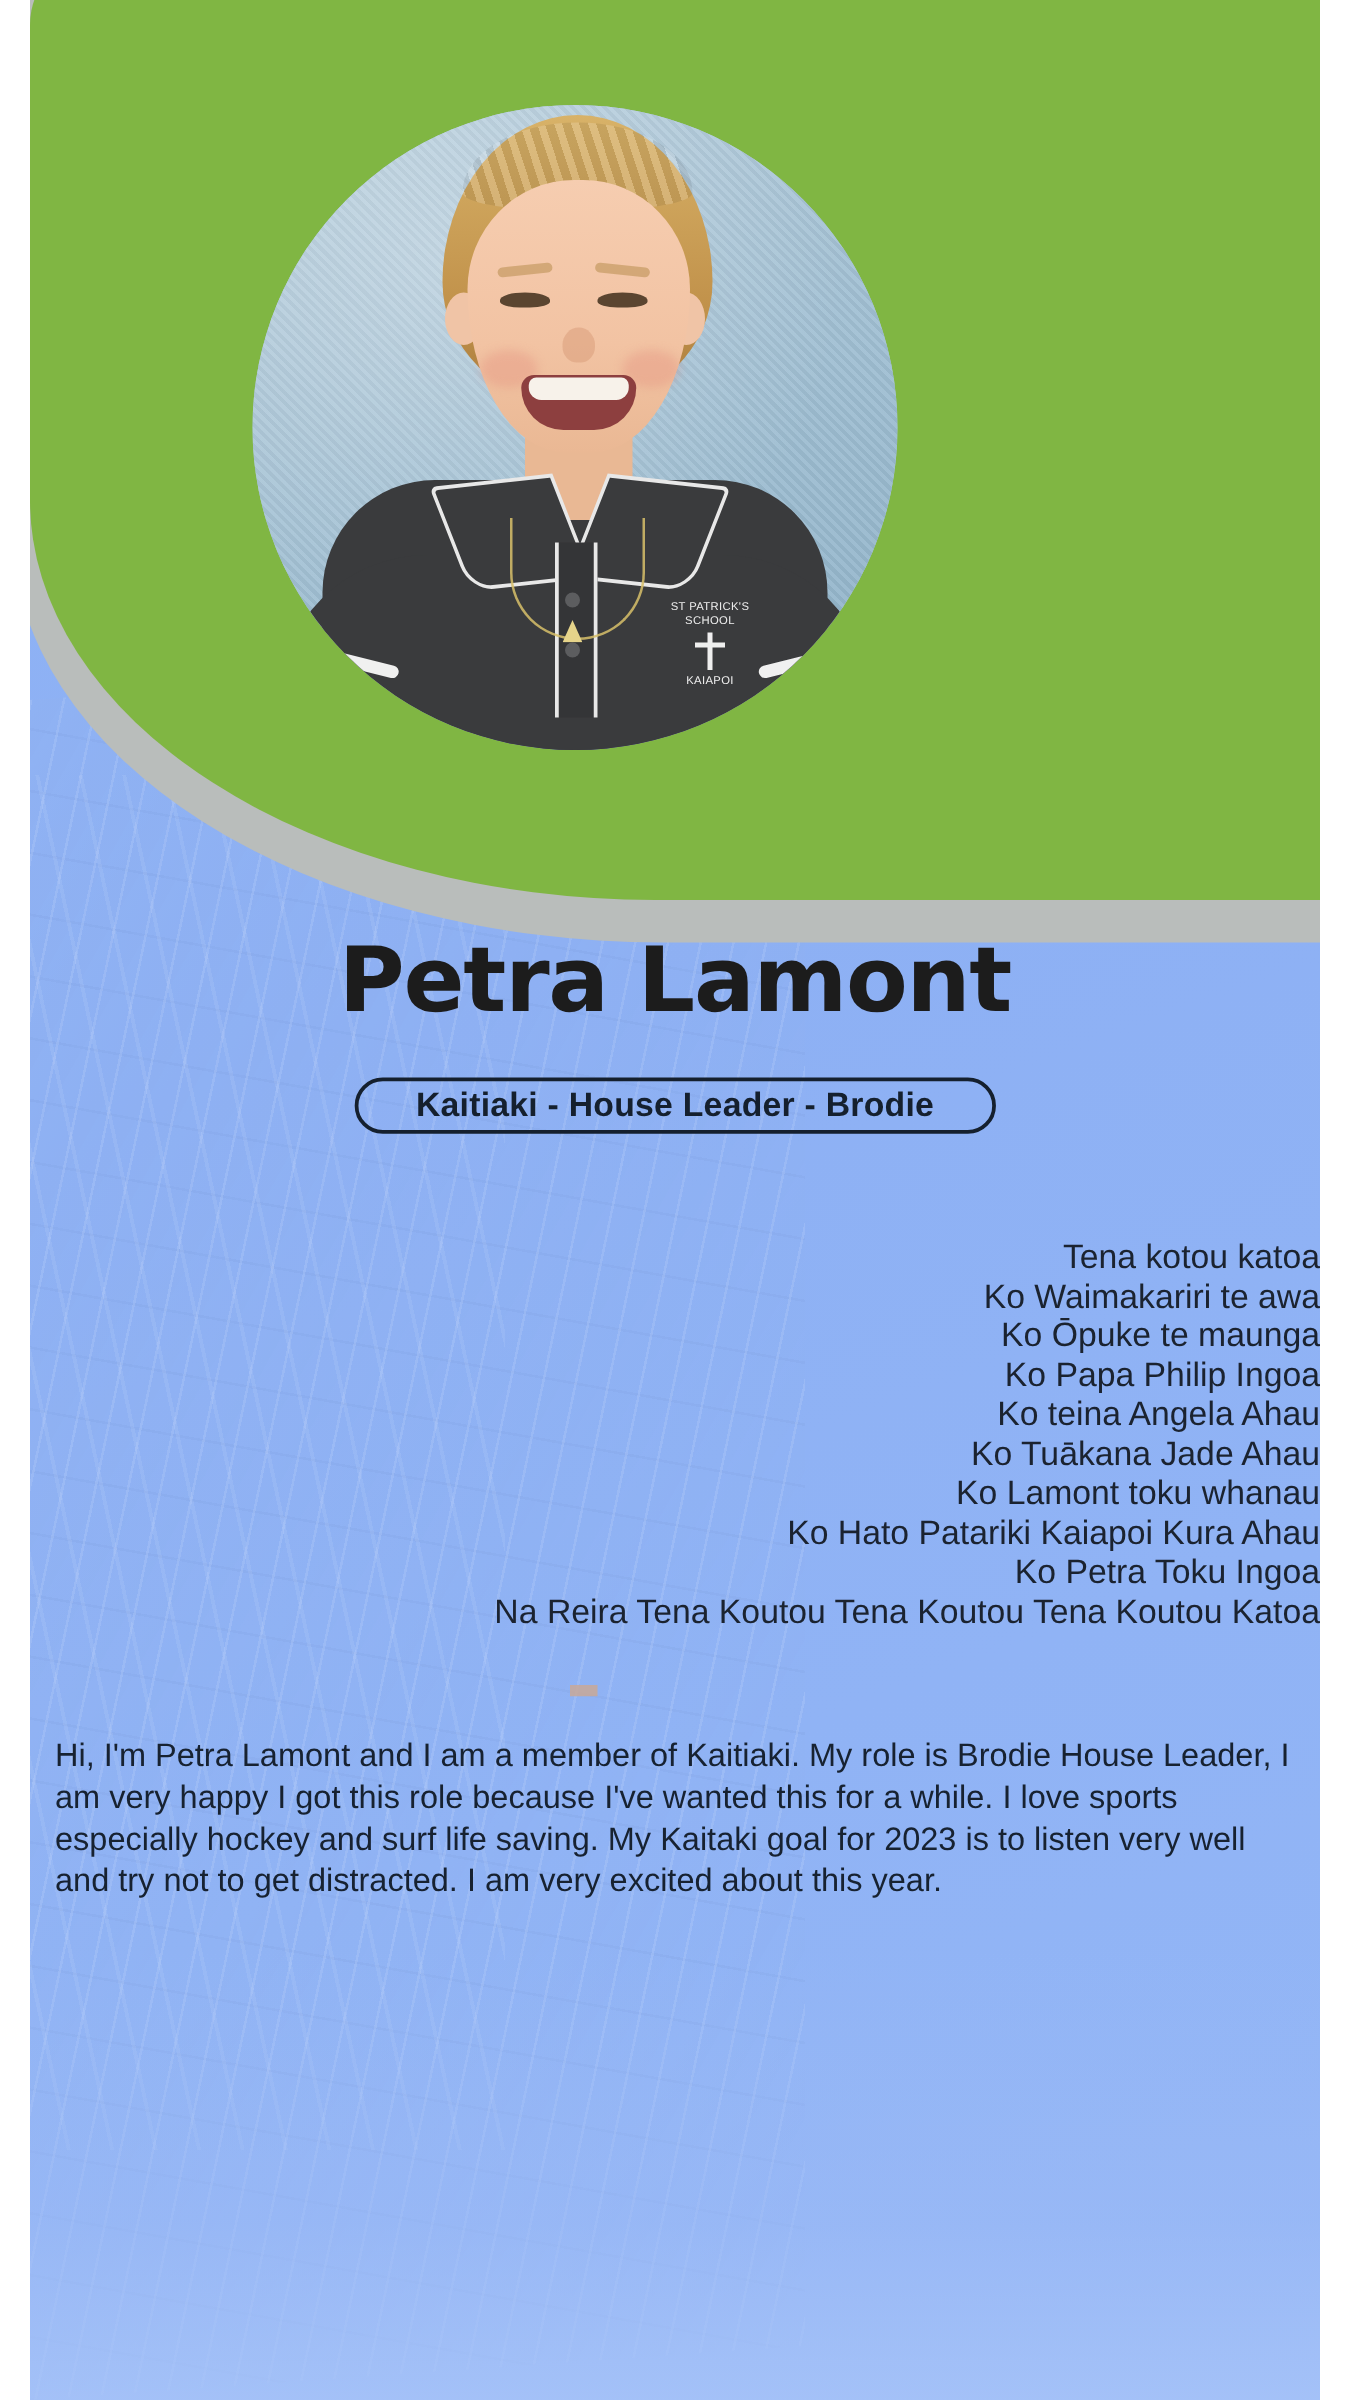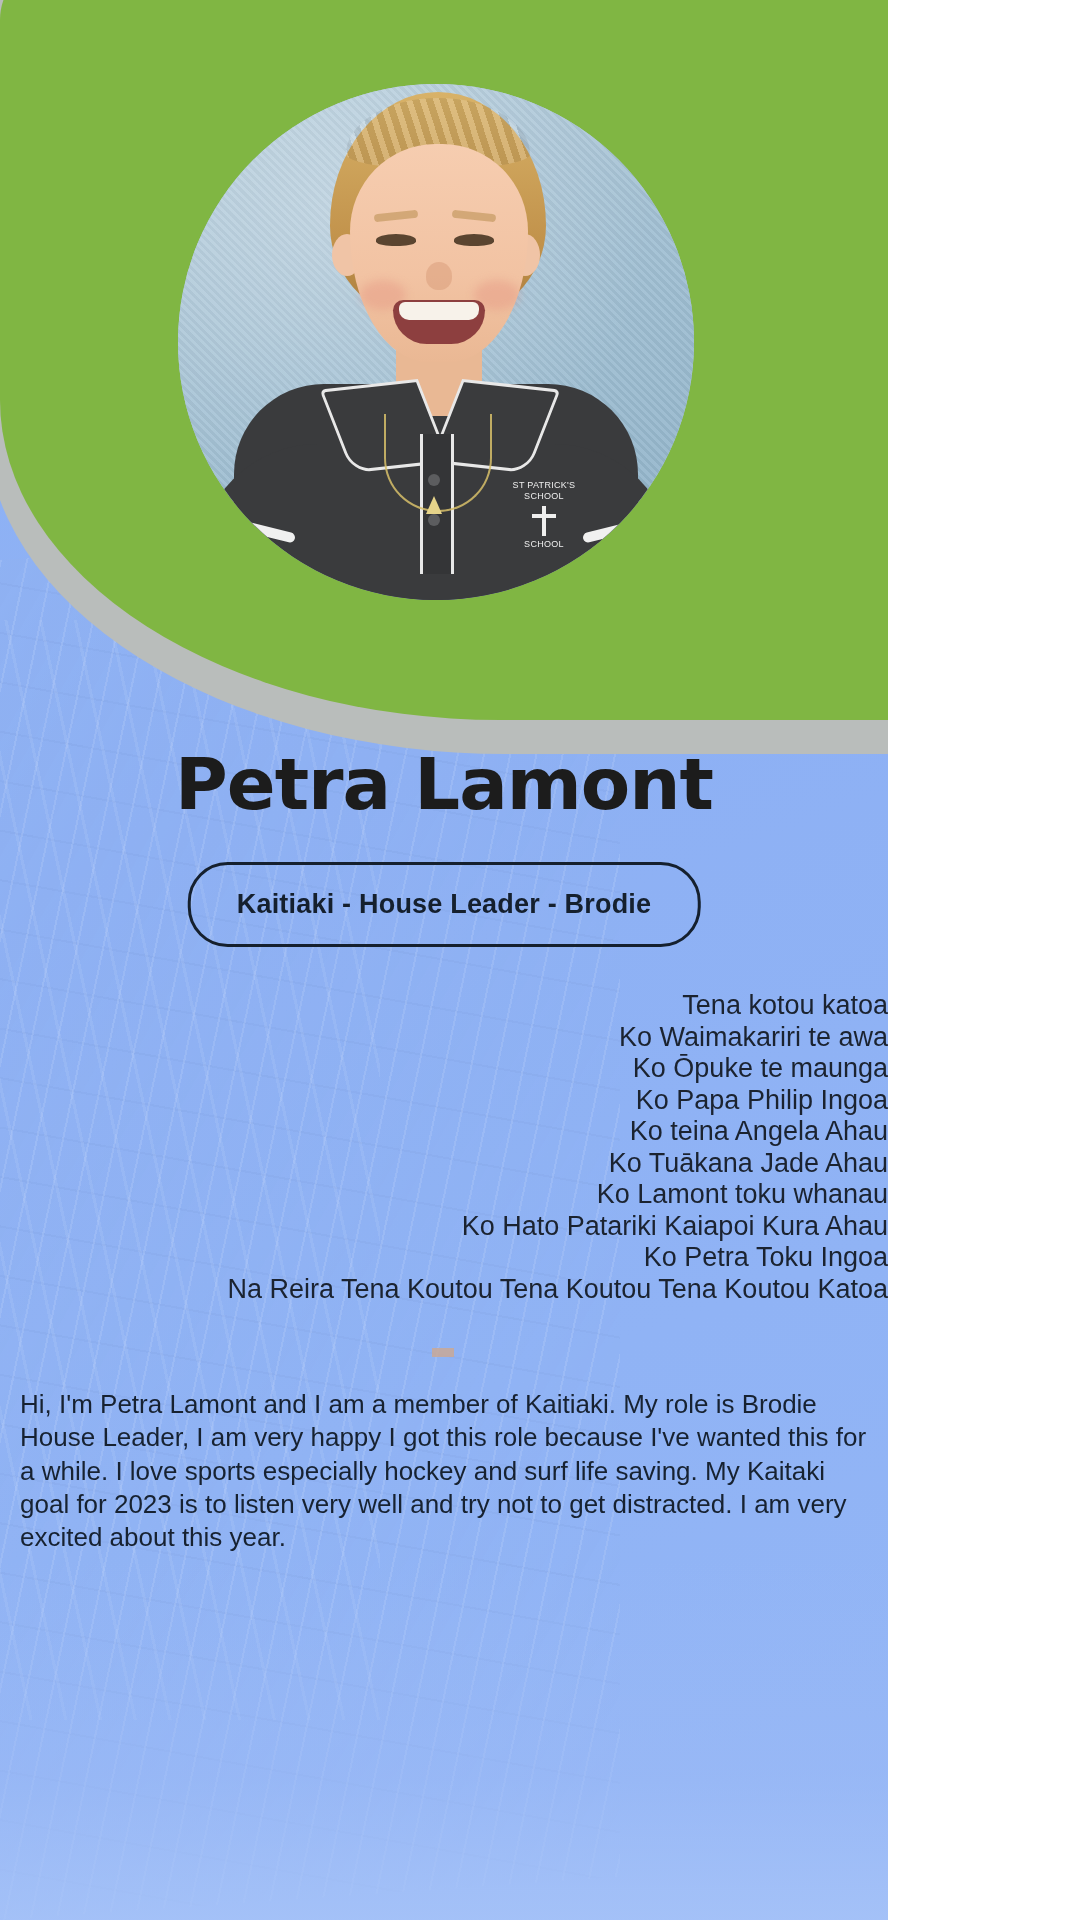--- a/index.html
+++ b/index.html
@@ -5,24 +5,25 @@
   html, body {
     margin: 0;
     padding: 0;
     background: #ffffff;
   }
   body {
     font-family: "Liberation Sans", sans-serif;
   }
   .poster {
     position: relative;
-    width: 888px;
+    width: 1032px;
     height: 1920px;
     overflow: hidden;
     background: #8b5cf6;
+    margin-left: 24px;
   }
 
   
   .bg-base {
     position: absolute;
     inset: 0;
     background: linear-gradient(160deg, #8fb3f5 0%, #8db0f4 40%, #93b6f6 100%);
   }
   
   .bg-texture {
@@ -323,21 +324,21 @@
     font-weight: 700;
     letter-spacing: -1px;
     color: #1c1c1c;
     font-family: "DejaVu Sans", sans-serif;
   }
   .role-pill {
     position: absolute;
     left: 50%;
     transform: translateX(-50%);
     top: 862px;
-    padding: 24px 46px;
+    padding: 4px 46px;
     border: 3px solid #15202e;
     border-radius: 40px;
     font-size: 27px;
     font-weight: 700;
     color: #15202e;
     letter-spacing: 0.2px;
     white-space: nowrap;
   }
   .pepeha {
     position: absolute;
@@ -409,21 +410,21 @@
     <div class="placket"></div>
     <div class="button1"></div>
     <div class="button2"></div>
     <div class="necklace"></div>
     <div class="pendant"></div>
     <div class="sleeve-l"></div>
     <div class="sleeve-r"></div>
     <div class="crest">
       <div>ST PATRICK'S SCHOOL</div>
       <div class="cross"></div>
-      <div>SCHOOL</div>
+      <div>KAIAPOI</div>
     </div>
   </div>
 
   <div class="name">Petra Lamont</div>
 
   <div class="role-pill">Kaitiaki - House Leader - Brodie</div>
 
   <div class="pepeha">
     <div>Tena kotou katoa</div>
     <div>Ko Waimakariri te awa</div>

